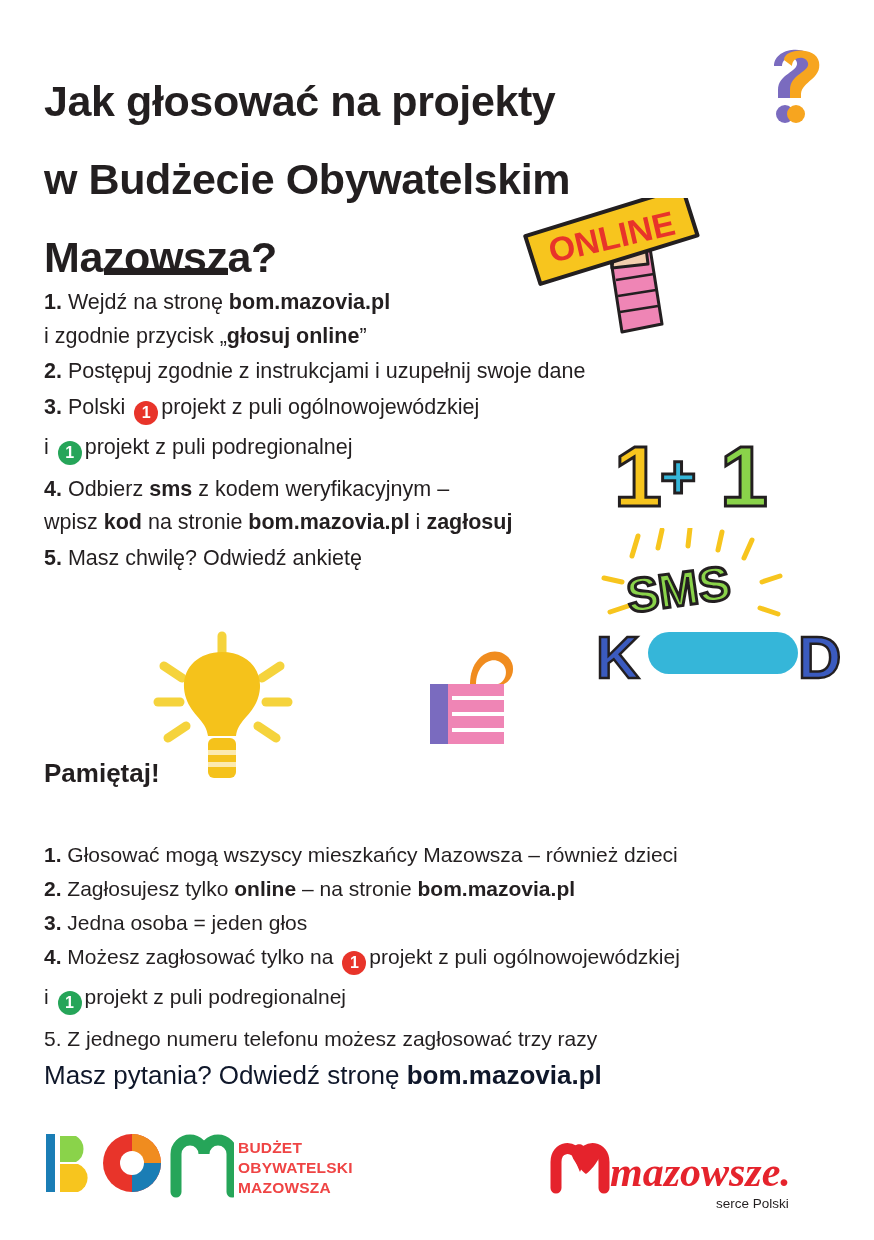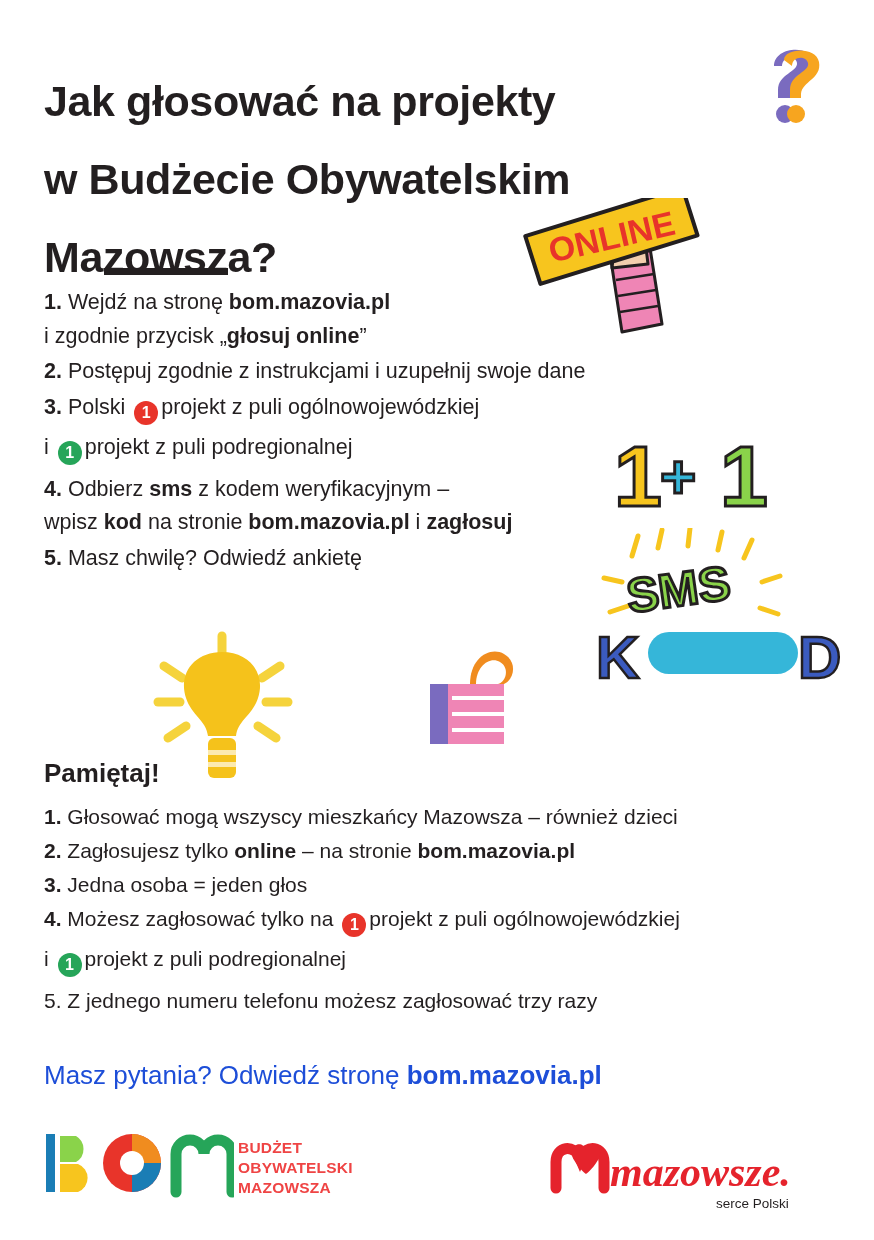--- a/index.html
+++ b/index.html
@@ -82,34 +82,34 @@
     position: absolute;
     left: 44px;
     top: 758px;
     font-size: 26px;
     font-weight: bold;
     color: #231f20;
   }
   .remember {
     position: absolute;
     left: 44px;
-    top: 806px;
+    top: 844px;
     width: 800px;
   }
   .remember .step {
     font-size: 21px;
     margin-bottom: 13px;
   }
 
   .question {
     position: absolute;
     left: 44px;
     top: 1060px;
     font-size: 26px;
-    color: #1d4ed8;
+    color: #0f172a;
     white-space: nowrap;
   }
   .question b { font-weight: bold; }
 
   
   .gfx { position: absolute; }
 
   
   .qmark { right: 44px; top: 36px; }
 

